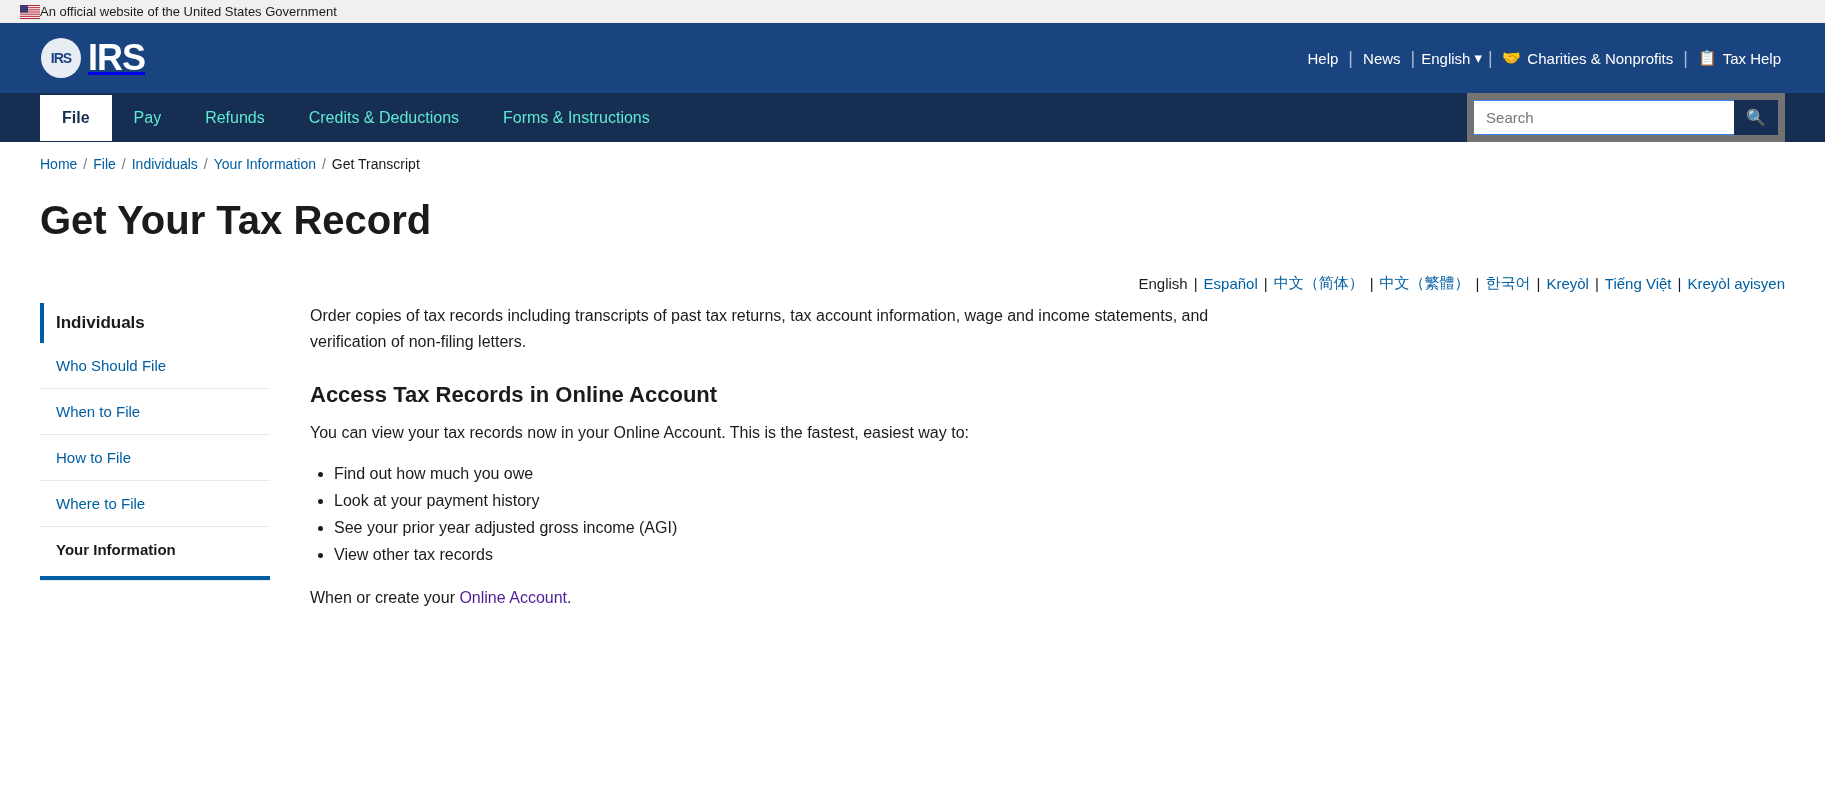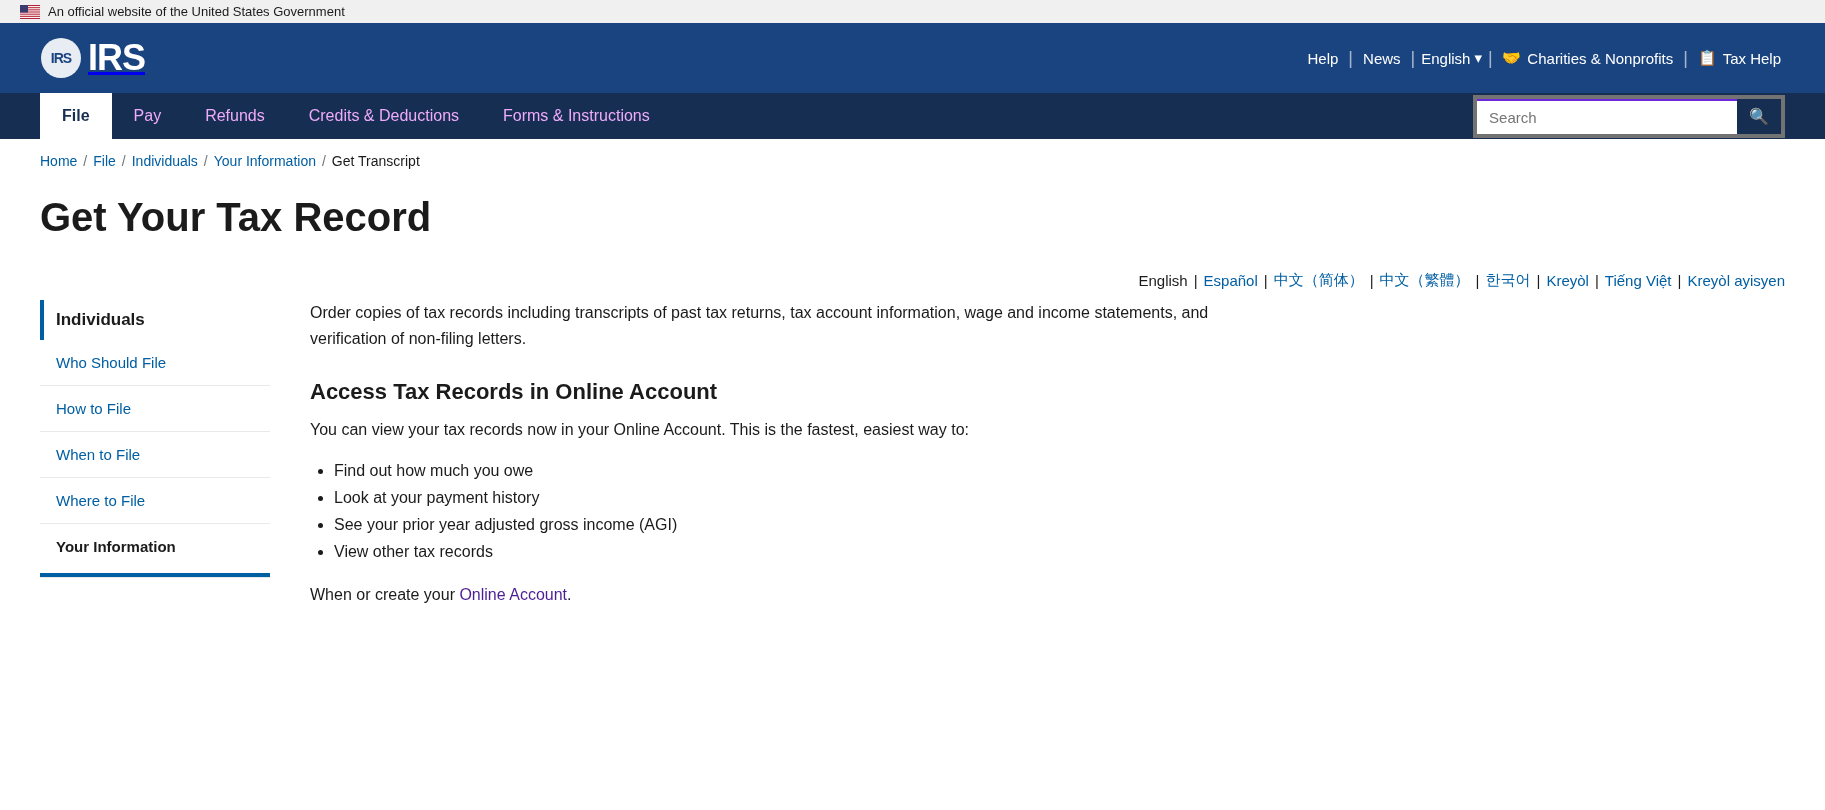--- a/index.html
+++ b/index.html
@@ -4,21 +4,21 @@
   <style>
     * { margin: 0; padding: 0; box-sizing: border-box; }
     body { font-family: 'Source Sans Pro', Arial, sans-serif; font-size: 16px; color: #1b1b1b; background: #fff; }
 
     
     .gov-banner {
       background: #f0f0f0;
       padding: 4px 20px;
       display: flex;
       align-items: center;
-      gap: 8px;
+      gap: 0;
       font-size: 13px;
       color: #1b1b1b;
     }
     .flag-icon {
       width: 20px;
       height: 14px;
       display: inline-block;
     }
 
     
@@ -87,42 +87,42 @@
       display: flex;
       align-items: center;
       padding: 0 40px;
       justify-content: space-between;
     }
     .nav-items {
       display: flex;
       align-items: center;
     }
     .nav-item {
-      color: #f0abfc;
+      color: #5eead4;
       text-decoration: none;
       padding: 14px 22px;
       font-size: 16px;
       font-weight: 500;
       cursor: pointer;
       display: block;
     }
     .nav-item.active {
       background: #fff;
       color: #162e51;
       font-weight: 700;
     }
     .search-area {
       display: flex;
       align-items: center;
     }
     .search-box {
       display: flex;
-      align-items: flex-end;
-      background: #6d28d9;
-      border: 4px solid #737373;
+      align-items: center;
+      background: #3b82f6;
+      border: 7px solid #737373;
     }
     .search-input {
       border: none;
       outline: none;
       padding: 8px 12px;
       font-size: 15px;
       width: 260px;
       color: #555;
     }
     .search-btn {
@@ -372,24 +372,24 @@
 
 <div class="main-content">
 
   <aside class="sidebar">
     <div class="sidebar-section-title">Individuals</div>
     <ul class="sidebar-nav">
       <li>
         <a href="#">Who Should File</a>
       </li>
       <li>
-        <a href="#">How to File</a>
+        <a href="#">When to File</a>
       </li>
       <li>
-        <a href="#">When to File</a>
+        <a href="#">How to File</a>
       </li>
       <li>
         <a href="#">Where to File</a>
       </li>
       <li class="active">
         <a href="#">Your Information</a>
         <div class="sidebar-progress"></div>
       </li>
     </ul>
   </aside>

